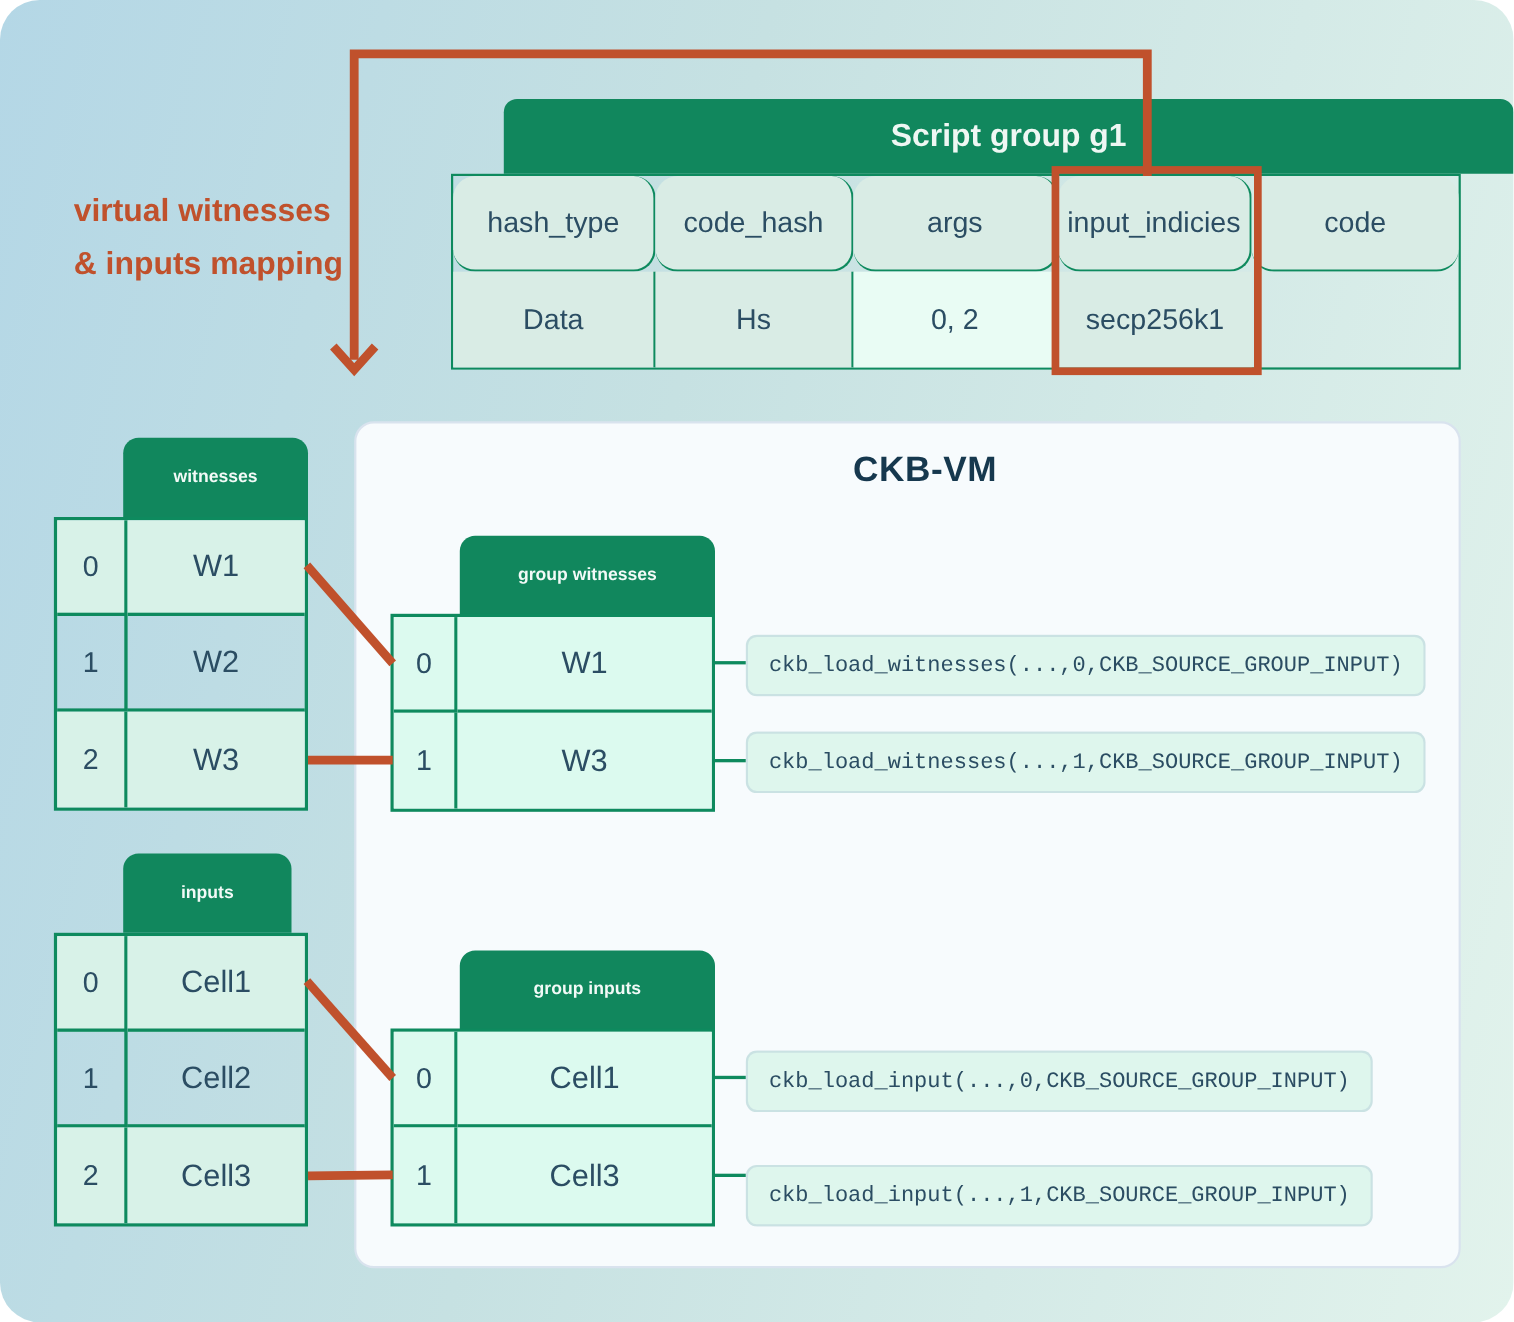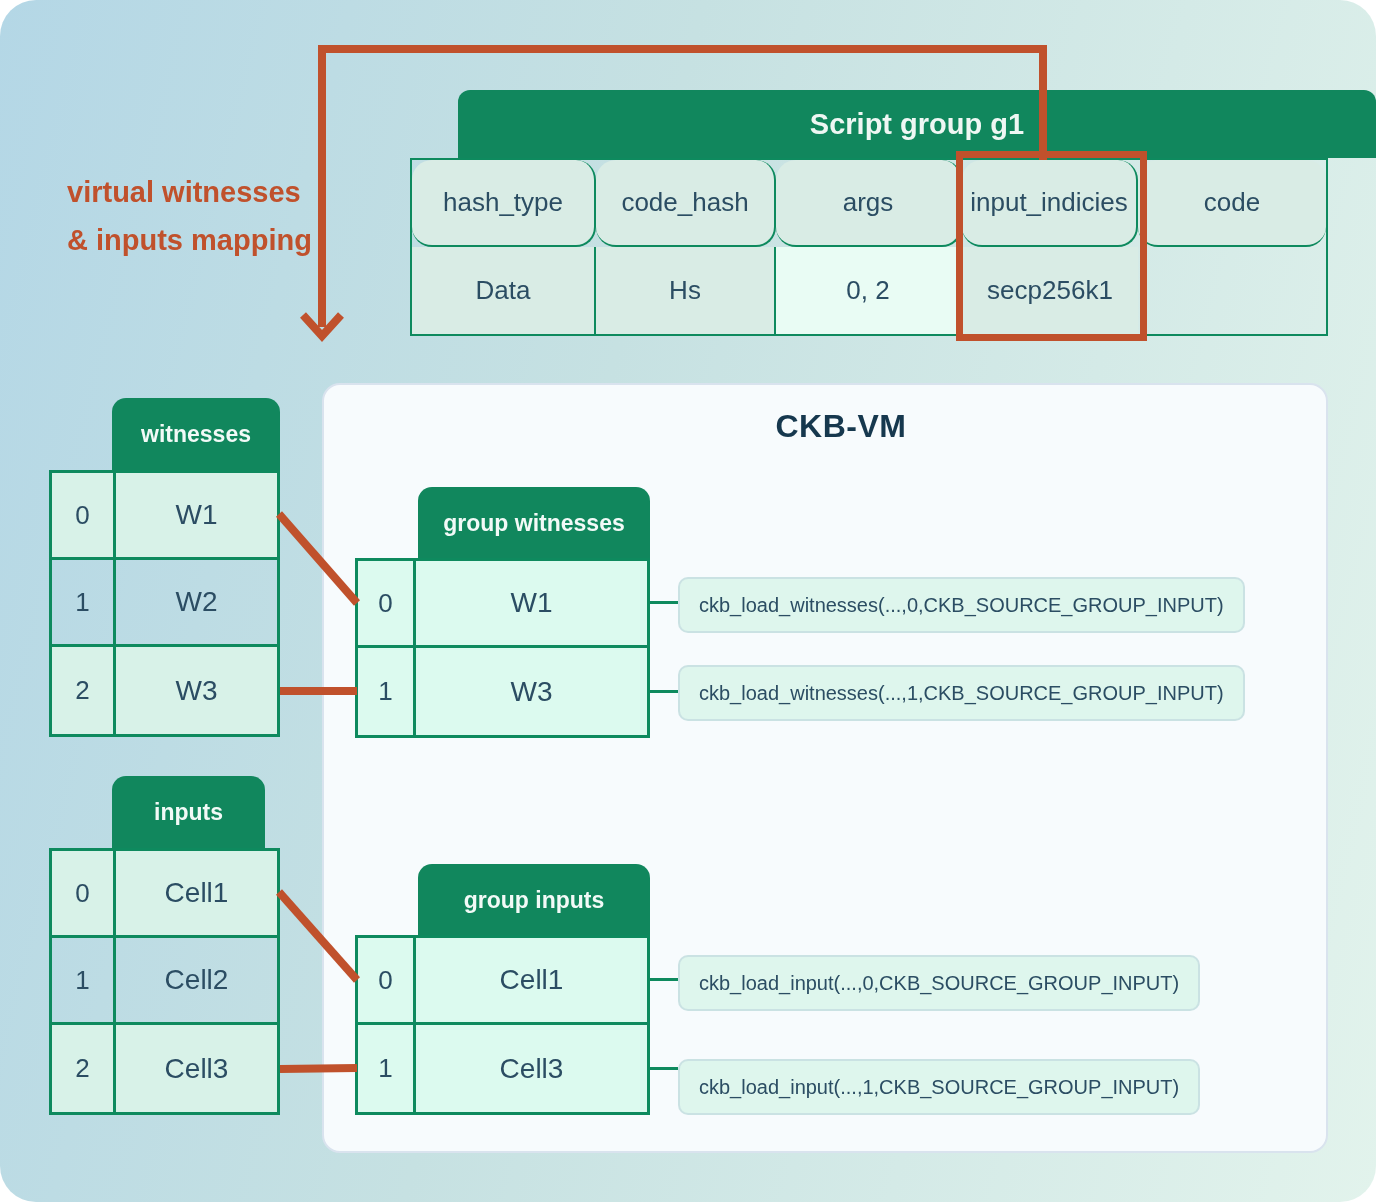--- a/index.html
+++ b/index.html
@@ -58,21 +58,21 @@
   .annotation {
     position:absolute; left:67px; top:150px; width:300px;
     color:#c0512c; font-size:29px; font-weight:bold; line-height:48px;margin-top:18px;
   }
 
   
   .mini-header {
     position:absolute; height:72px; background:#11875d;
     border-radius:14px 14px 0 0; box-sizing:border-box;
     display:flex; align-items:center; justify-content:center;
-    color:#f2faf7; font-size:23px; font-weight:bold;
+    color:#f2faf7; font-size:16px; font-weight:bold;
   }
 
   
   .mini-grid {
     position:absolute; display:grid;
     border:3px solid #0e8a5e; box-sizing:border-box; z-index:10;
   }
   .mg-cell {
     display:flex; align-items:center; justify-content:center;
     font-size:28px; color:#2b4d63; box-sizing:border-box;
@@ -81,21 +81,21 @@
   .mg-cell.sep { border-bottom:3px solid #0e8a5e; }
   .fill-left  { background:#d8f2e8; }
   .fill-dim   { background:transparent; }
   .fill-group { background:#dcfaef; }
 
   
   .chip {
     position:absolute; height:56px; box-sizing:border-box;
     background:#def6ed; border:2px solid rgba(165,190,210,0.35); border-radius:10px;
     display:flex; align-items:center; padding:16px 19px;
-    font-family:Liberation Sans, sans-serif; font-size:20px; color:#2b4d63;
+    font-family:Liberation Mono, monospace; font-size:20px; color:#2b4d63;
     white-space:nowrap; z-index:10;
   }
   .green-connector {
     position:absolute; height:3px; background:#0e8a5e; width:28px; left:650px; z-index:5;
   }
 
   .overlay-svg {
     position:absolute; inset:0; z-index:50; pointer-events:none;
   }
 </style>

